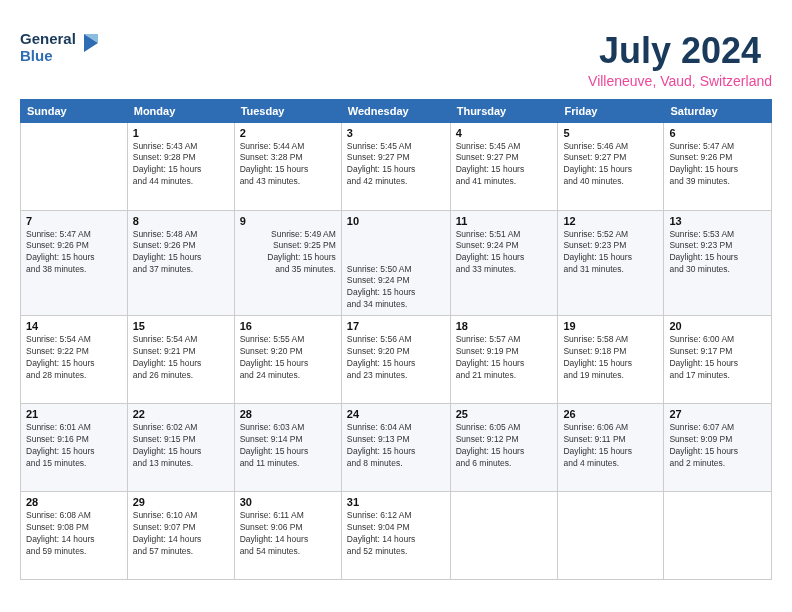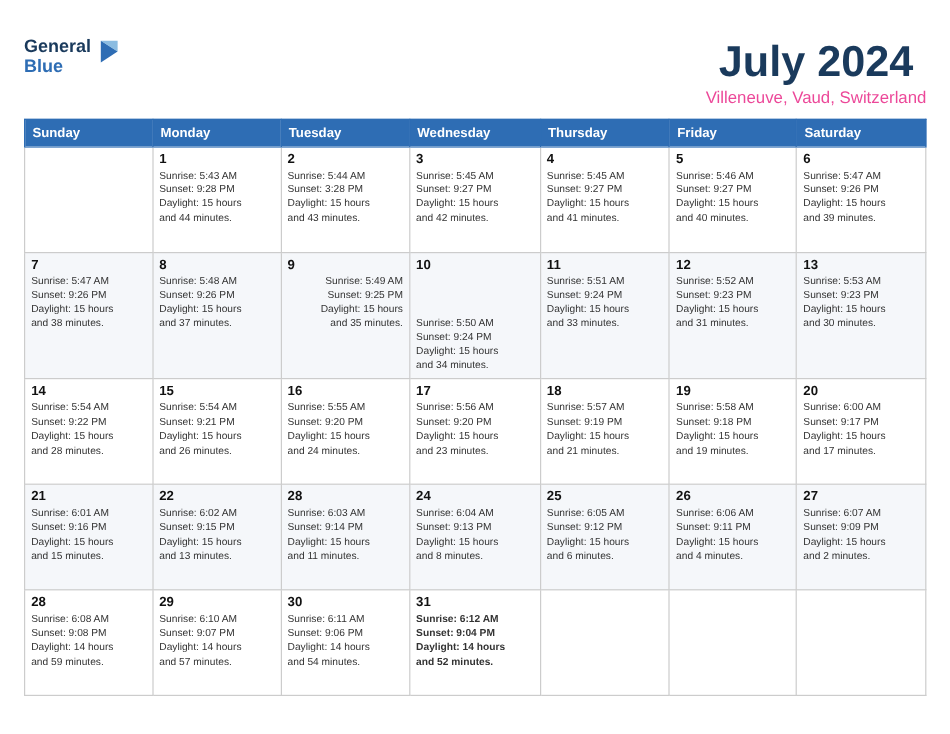--- a/index.html
+++ b/index.html
@@ -337,21 +337,21 @@
           </td>
           <td>
             <div class="day-number">30</div>
             <div class="day-info" style="white-space: pre-line;">Sunrise: 6:11 AM
 Sunset: 9:06 PM
 Daylight: 14 hours
 and 54 minutes.</div>
           </td>
           <td>
             <div class="day-number">31</div>
-            <div class="day-info" style="white-space: pre-line; font-weight: bold;">Sunrise: 6:12 AM
+            <div class="day-info" style="white-space: pre-line;">Sunrise: 6:12 AM
 Sunset: 9:04 PM
 Daylight: 14 hours
 and 52 minutes.</div>
           </td>
           <td class="empty-cell"></td>
           <td class="empty-cell"></td>
           <td class="empty-cell"></td>
         </tr>
       </tbody>
   </table>

